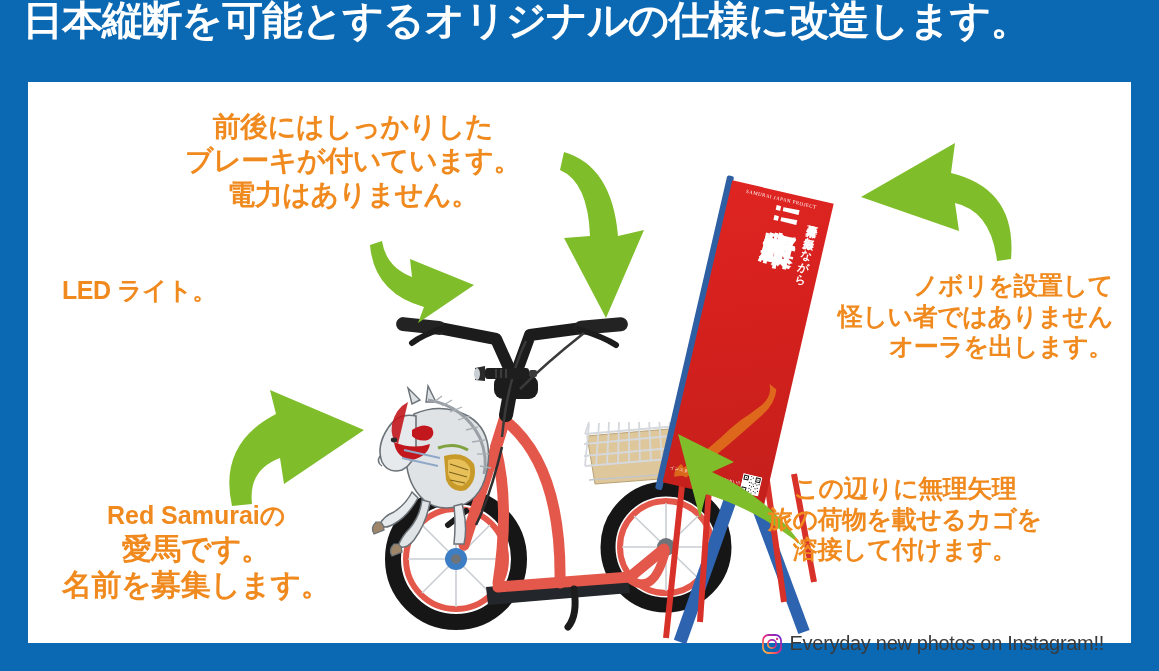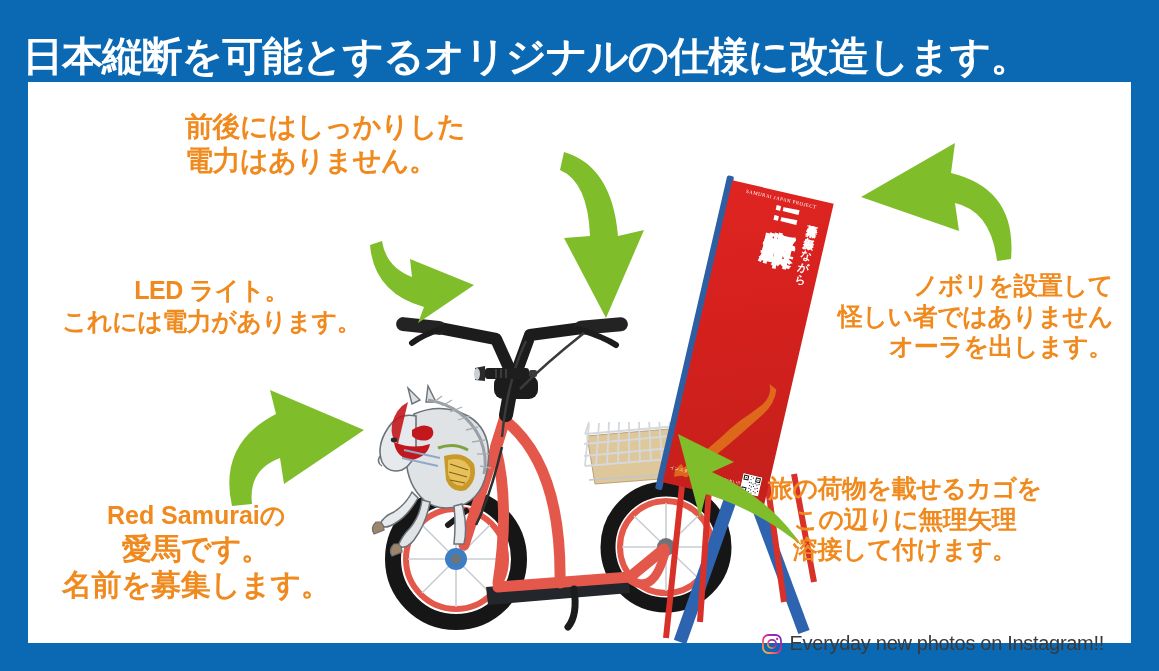--- a/index.html
+++ b/index.html
@@ -6,21 +6,21 @@
   html,body { width:1159px; height:671px; overflow:hidden; }
   body {
     font-family:"Liberation Sans","DejaVu Sans",sans-serif;
     background:#0B69B4;
     position:relative;
   }
 
   
   #header {
     position:absolute; left:0; top:0; width:1159px; height:76px;
-    display:flex; align-items:flex-end;border-radius:30px;
+    display:flex; align-items:flex-start;border-radius:30px;
   }
   #header-title {
     color:#ffffff;
     font-size:40px;
     font-weight:bold;
     letter-spacing:-1px;
     padding-left:22px;
     white-space:nowrap;
     line-height:1;
     transform:scaleX(1.02);
@@ -37,21 +37,21 @@
   
   .anno {
     position:absolute;
     color:#F08A1E;
     font-weight:bold;
     line-height:1.22;
     white-space:nowrap;
     letter-spacing:-0.5px;
   }
 
-  #anno-brake  { left:185px; top:110px; font-size:28px; text-align:left; }
+  #anno-brake  { left:185px; top:110px; font-size:28px; text-align:center; }
   #anno-led    { left:62px;  top:275px; font-size:25px; text-align:center; }
   #anno-horse  { left:62px;  top:500px; font-size:30px; text-align:center; }
   #anno-nobori { left:838px; top:270px; font-size:25px; text-align:right; }
   #anno-basket { left:768px; top:473px; font-size:25px; text-align:center; }
 
   #anno-horse .line1 { font-size:25px; letter-spacing:0px; }
 
   
   .arrow { position:absolute; }
   .arrow svg { display:block; overflow:visible; }
@@ -412,43 +412,43 @@
 </div>
 
 <div class="arrow" id="arrow-basket">
   <svg width="150" height="120" viewBox="0 0 150 120">
     <path d="M16 2 L72 30 L50 40 Q108 66 140 114 Q96 78 44 62 L38 86 Z" fill="#7FBE2A"></path>
   </svg>
 </div>
 
 <div class="anno" id="anno-brake">
   <div>前後にはしっかりした</div>
+  <div>ブレーキが付いています。</div>
   <div>電力はありません。</div>
 </div>
 
 <div class="anno" id="anno-led">
   <div>LED ライト。</div>
-  <div>これには電力があります。</div>
 </div>
 
 <div class="anno" id="anno-horse">
   <div class="line1">Red Samuraiの</div>
   <div>愛馬です。</div>
   <div>名前を募集します。</div>
 </div>
 
 <div class="anno" id="anno-nobori">
   <div>ノボリを設置して</div>
   <div>怪しい者ではありません</div>
   <div>オーラを出します。</div>
 </div>
 
 <div class="anno" id="anno-basket">
+  <div>この辺りに無理矢理</div>
   <div>旅の荷物を載せるカゴを</div>
-  <div>この辺りに無理矢理</div>
   <div>溶接して付けます。</div>
 </div>
 
 <div id="insta-footer">
   <span id="insta-icon">
     <svg width="20" height="20" viewBox="0 0 20 20">
       <defs>
         <linearGradient id="igGrad" x1="0" y1="1" x2="1" y2="0">
           <stop offset="0%" stop-color="#F9CE34"></stop>
           <stop offset="45%" stop-color="#EE2A7B"></stop>

